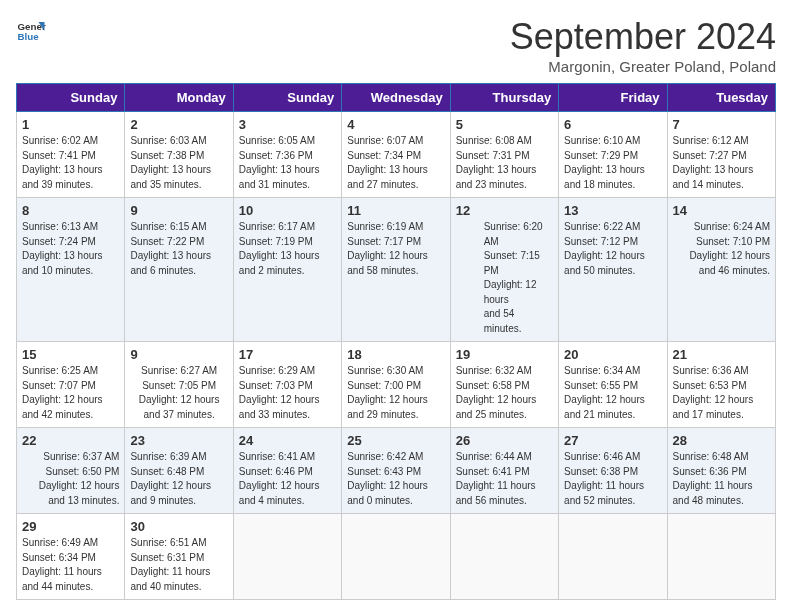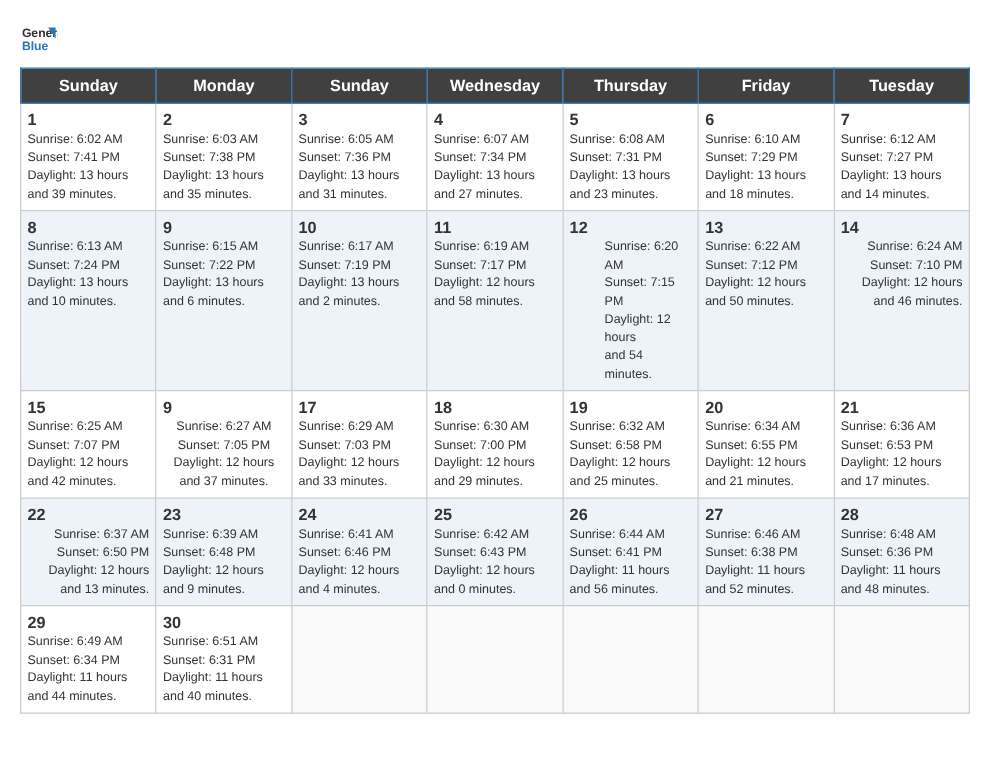--- a/index.html
+++ b/index.html
@@ -36,26 +36,26 @@
     .subtitle {
       font-size: 15px;
       color: #555;
     }
     .calendar-table {
       width: 100%;
       border-collapse: collapse;
       border: 1px solid #ccc;
     }
     .calendar-table th {
-      background: #404040;
+      background: #4c1d95;
       color: #fff;
       font-size: 13px;
       font-weight: bold;
       padding: 6px 7px;
-      text-align: center;
+      text-align: right;
       border: 1px solid #2e75b6;
     }
     .calendar-table td {
       vertical-align: top;
       padding: 5px 5px;
       border: 1px solid #ccc;
       font-size: 10.5px;
       color: #333;
       width: calc(100% / 7);
       background: #fff;
@@ -88,20 +88,24 @@
 </head>
 <body>
 
 <div class="header">
   <div class="logo">
     <svg class="logo-icon" viewBox="0 0 40 40">
       <text x="2" y="18" font-size="13" font-weight="bold" fill="#333" font-family="Arial">General</text>
       <text x="2" y="32" font-size="13" font-weight="bold" fill="#2e75b6" font-family="Arial">Blue</text>
       <polygon points="30,8 38,8 38,20" fill="#2e75b6"></polygon>
     </svg>
+  </div>
+  <div class="title-block">
+    <div class="month-title">September 2024</div>
+    <div class="subtitle">Margonin, Greater Poland, Poland</div>
   </div>
 </div>
 
 <table class="calendar-table">
   <thead>
     <tr>
     <th>Sunday</th>
         <th>Monday</th>
         <th>Sunday</th>
         <th>Wednesday</th>

